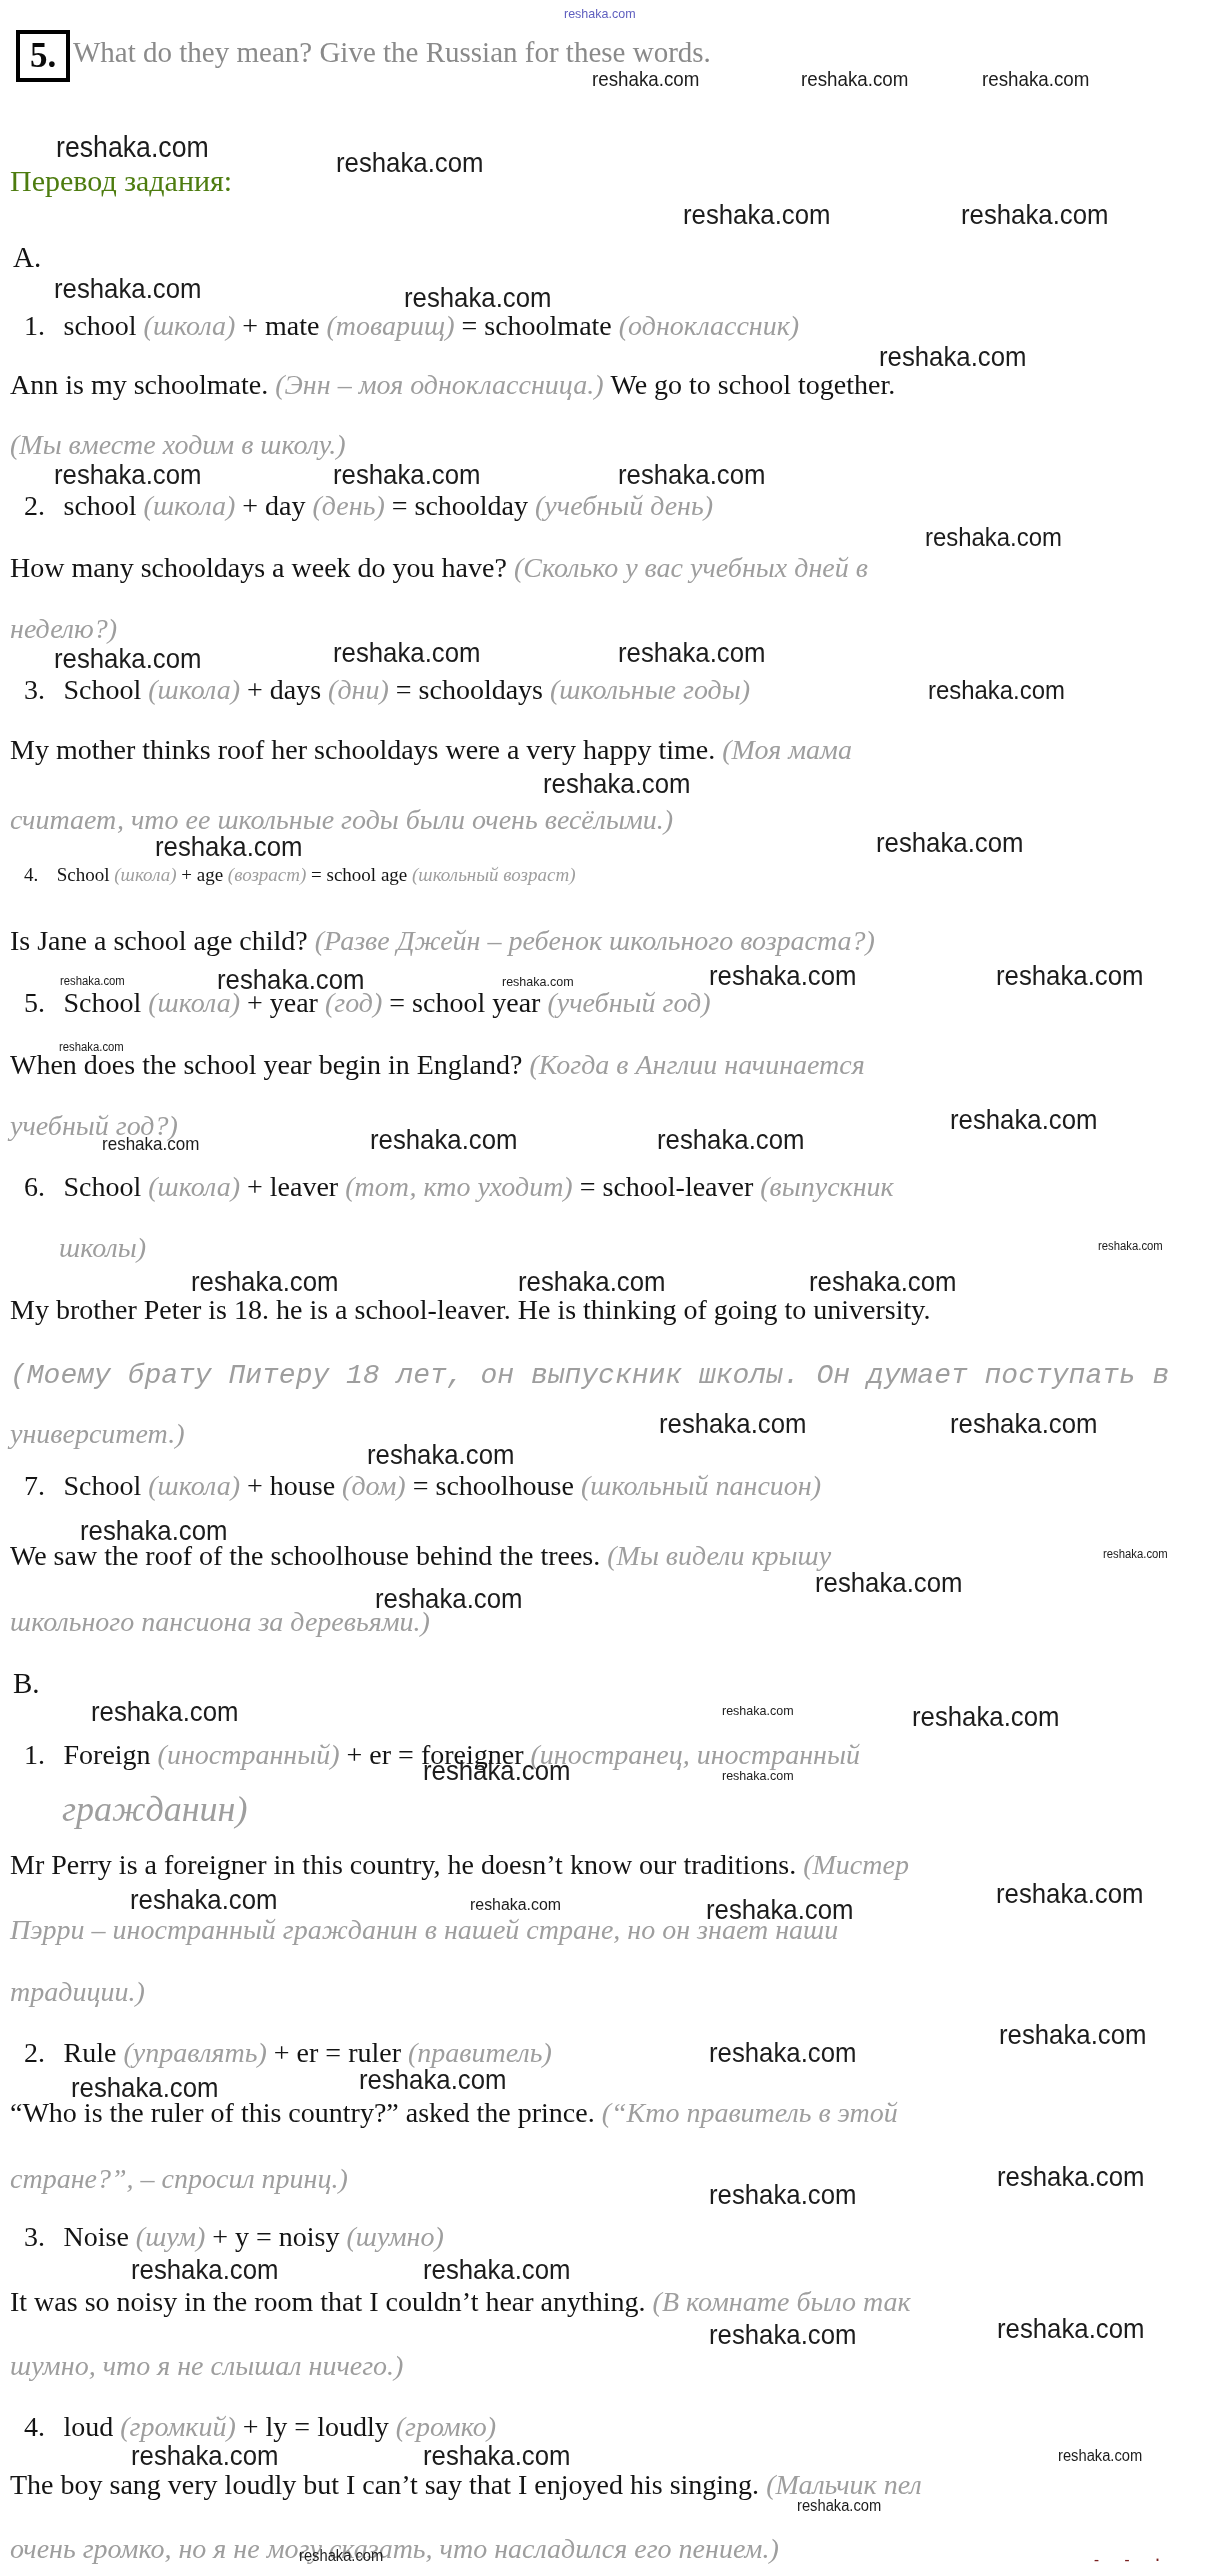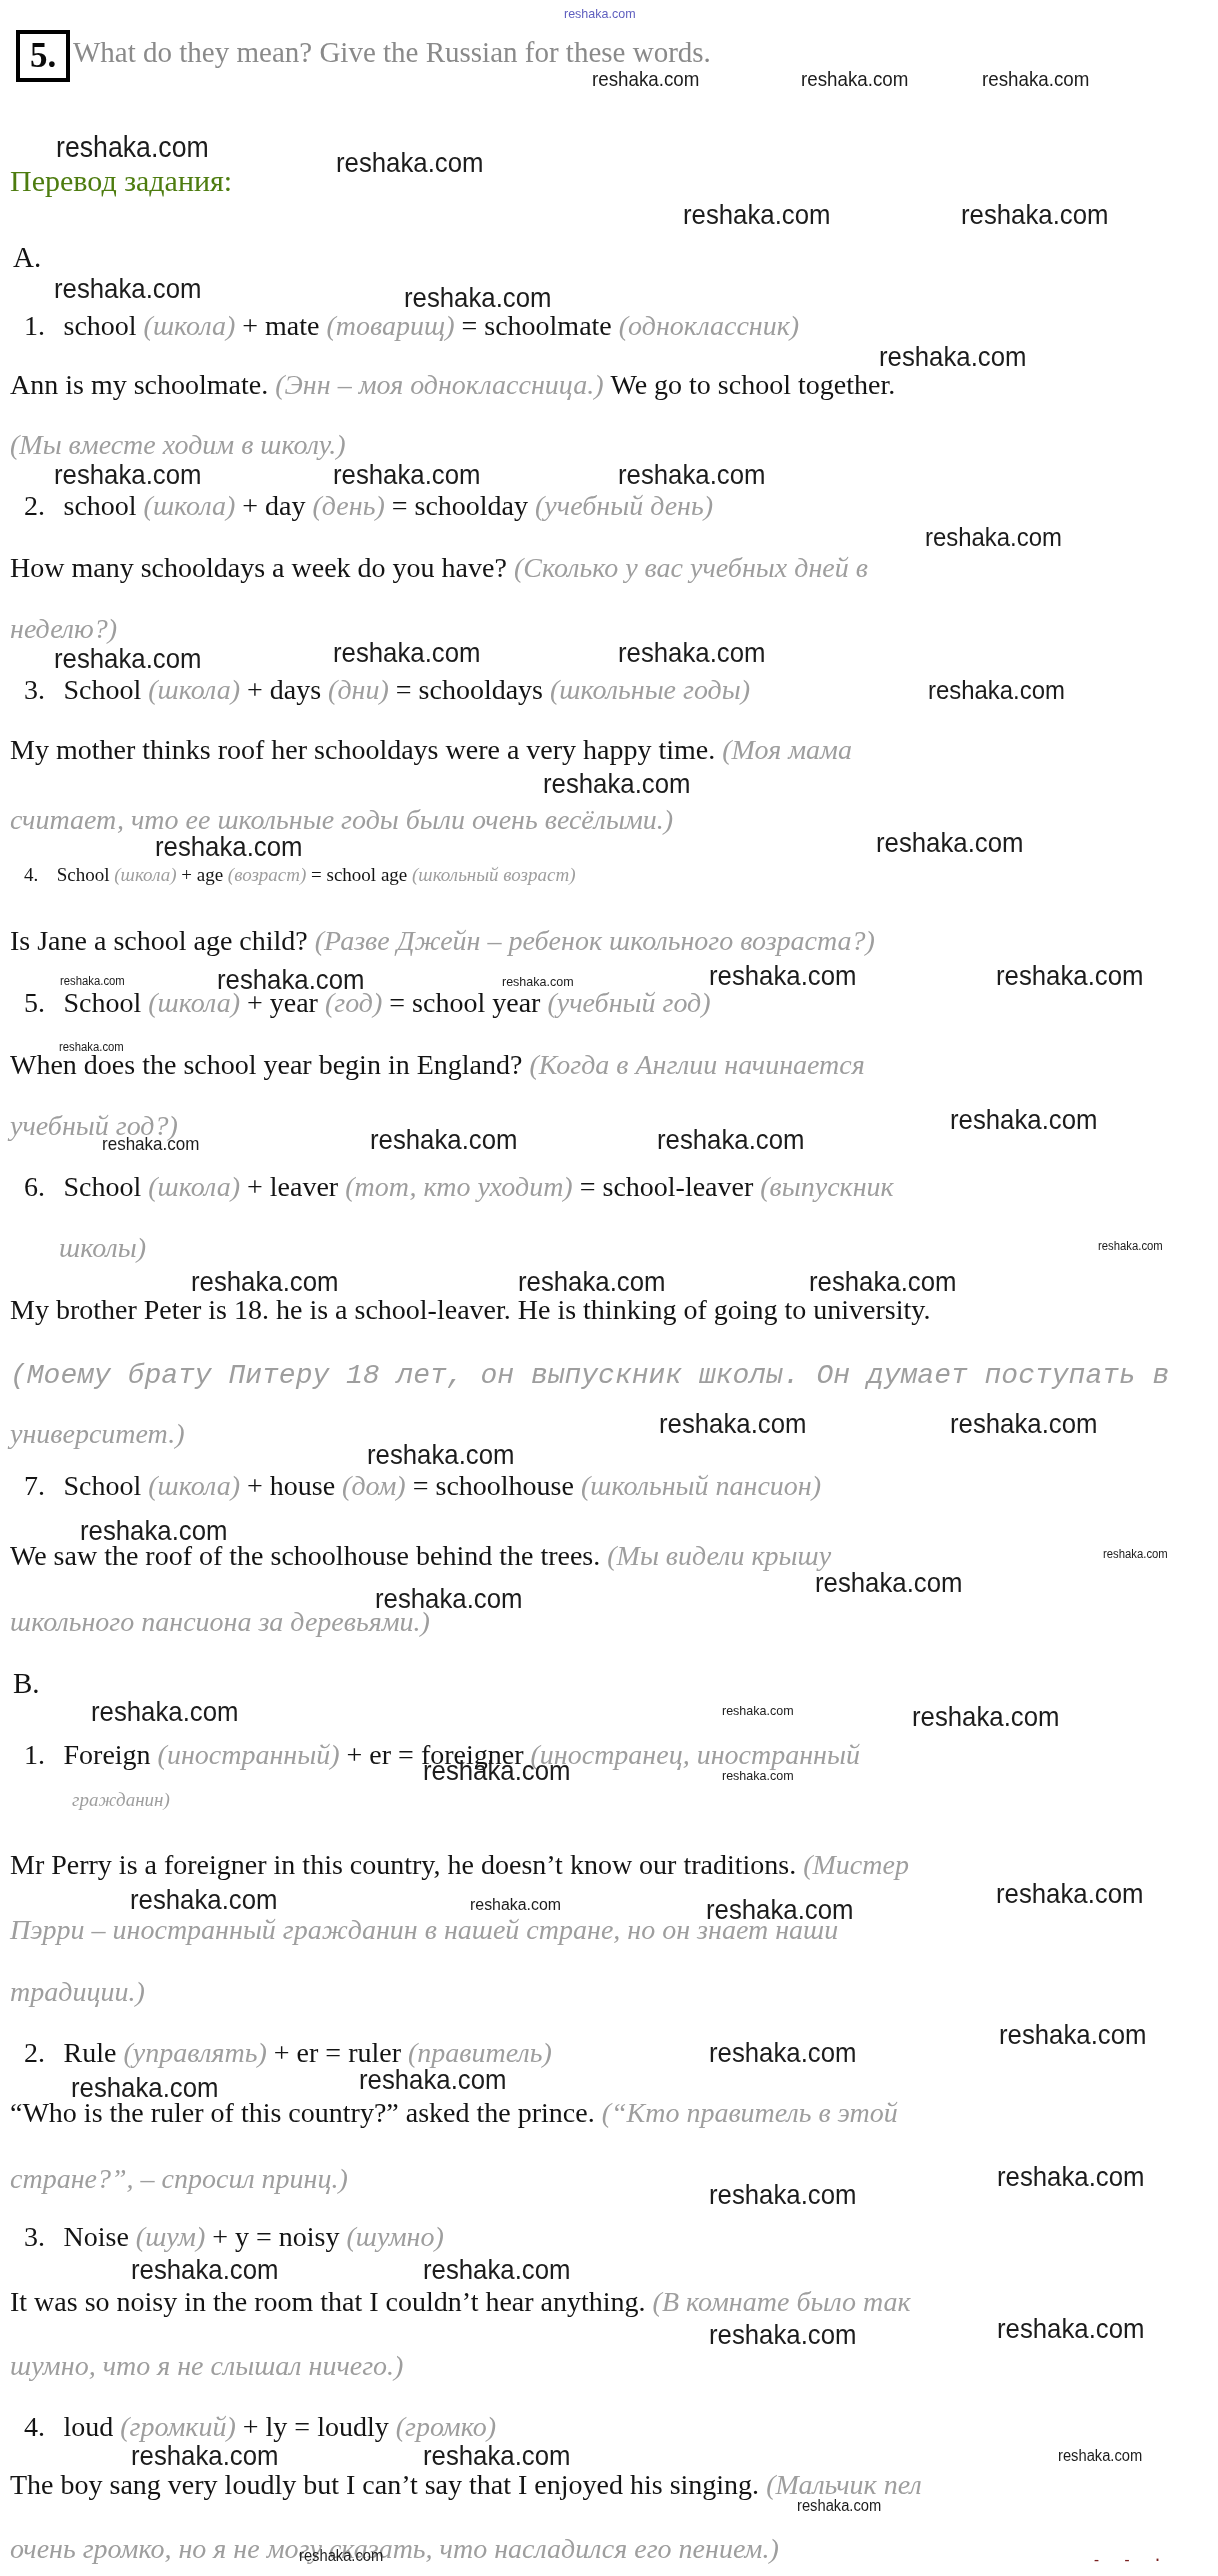--- a/index.html
+++ b/index.html
@@ -90,21 +90,21 @@
       <div class="line" style="left: 24px; top: 1171px; font-size: 28px;"><span class="seg-num">6.</span><span class="seg-en">School </span><span class="seg-ru">(школа) </span><span class="seg-en">+ leaver </span><span class="seg-ru">(тот, кто уходит) </span><span class="seg-en">= school-leaver </span><span class="seg-ru">(выпускник</span></div>
       <div class="line" style="left: 59px; top: 1232px; font-size: 28px;"><span class="seg-ru">школы)</span></div>
       <div class="line" style="left: 10px; top: 1294px; font-size: 28px;"><span class="seg-en">My brother Peter is 18. he is a school-leaver. He is thinking of going to university.</span></div>
       <div class="line" style="left: 10px; top: 1360px; font-size: 28px; font-family: Liberation Mono, monospace;"><span class="seg-ru">(Моему брату Питеру 18 лет, он выпускник школы. Он думает поступать в</span></div>
       <div class="line" style="left: 10px; top: 1418px; font-size: 28px;"><span class="seg-ru">университет.)</span></div>
       <div class="line" style="left: 24px; top: 1470px; font-size: 28px;"><span class="seg-num">7.</span><span class="seg-en">School </span><span class="seg-ru">(школа) </span><span class="seg-en">+ house </span><span class="seg-ru">(дом) </span><span class="seg-en">= schoolhouse </span><span class="seg-ru">(школьный пансион)</span></div>
       <div class="line" style="left: 10px; top: 1540px; font-size: 28px;"><span class="seg-en">We saw the roof of the schoolhouse behind the trees. </span><span class="seg-ru">(Мы видели крышу</span></div>
       <div class="line" style="left: 10px; top: 1606px; font-size: 28px;"><span class="seg-ru">школьного пансиона за деревьями.)</span></div>
       <div class="line" style="left: 13px; top: 1667px; font-size: 29px;"><span class="seg-en">B.</span></div>
       <div class="line" style="left: 24px; top: 1726px; font-size: 28px; margin-top: 13px;"><span class="seg-num">1.</span><span class="seg-en">Foreign </span><span class="seg-ru">(иностранный) </span><span class="seg-en">+ er = foreigner </span><span class="seg-ru">(иностранец, иностранный</span></div>
-      <div class="line" style="left: 72px; top: 1789px; font-size: 19px;"><span class="seg-ru">гражданин)</span></div>
+      <div class="line" style="left: 62px; top: 1789px; font-size: 36px;"><span class="seg-ru">гражданин)</span></div>
       <div class="line" style="left: 10px; top: 1849px; font-size: 28px;"><span class="seg-en">Mr Perry is a foreigner in this country, he doesn’t know our traditions. </span><span class="seg-ru">(Мистер</span></div>
       <div class="line" style="left: 10px; top: 1914px; font-size: 28px;"><span class="seg-ru">Пэрри – иностранный гражданин в нашей стране, но он знает наши</span></div>
       <div class="line" style="left: 10px; top: 1976px; font-size: 28px;"><span class="seg-ru">традиции.)</span></div>
       <div class="line" style="left: 24px; top: 2037px; font-size: 28px;"><span class="seg-num">2.</span><span class="seg-en">Rule </span><span class="seg-ru">(управлять) </span><span class="seg-en">+ er = ruler </span><span class="seg-ru">(правитель)</span></div>
       <div class="line" style="left: 10px; top: 2097px; font-size: 28px;"><span class="seg-en">“Who is the ruler of this country?” asked the prince. </span><span class="seg-ru">(“Кто правитель в этой</span></div>
       <div class="line" style="left: 10px; top: 2163px; font-size: 28px;"><span class="seg-ru">стране?”, – спросил принц.)</span></div>
       <div class="line" style="left: 24px; top: 2221px; font-size: 28px;"><span class="seg-num">3.</span><span class="seg-en">Noise </span><span class="seg-ru">(шум) </span><span class="seg-en">+ y = noisy </span><span class="seg-ru">(шумно)</span></div>
       <div class="line" style="left: 10px; top: 2286px; font-size: 28px;"><span class="seg-en">It was so noisy in the room that I couldn’t hear anything. </span><span class="seg-ru">(В комнате было так</span></div>
       <div class="line" style="left: 10px; top: 2350px; font-size: 28px;"><span class="seg-ru">шумно, что я не слышал ничего.)</span></div>
       <div class="line" style="left: 24px; top: 2411px; font-size: 28px;"><span class="seg-num">4.</span><span class="seg-en">loud </span><span class="seg-ru">(громкий) </span><span class="seg-en">+ ly = loudly </span><span class="seg-ru">(громко)</span></div>

